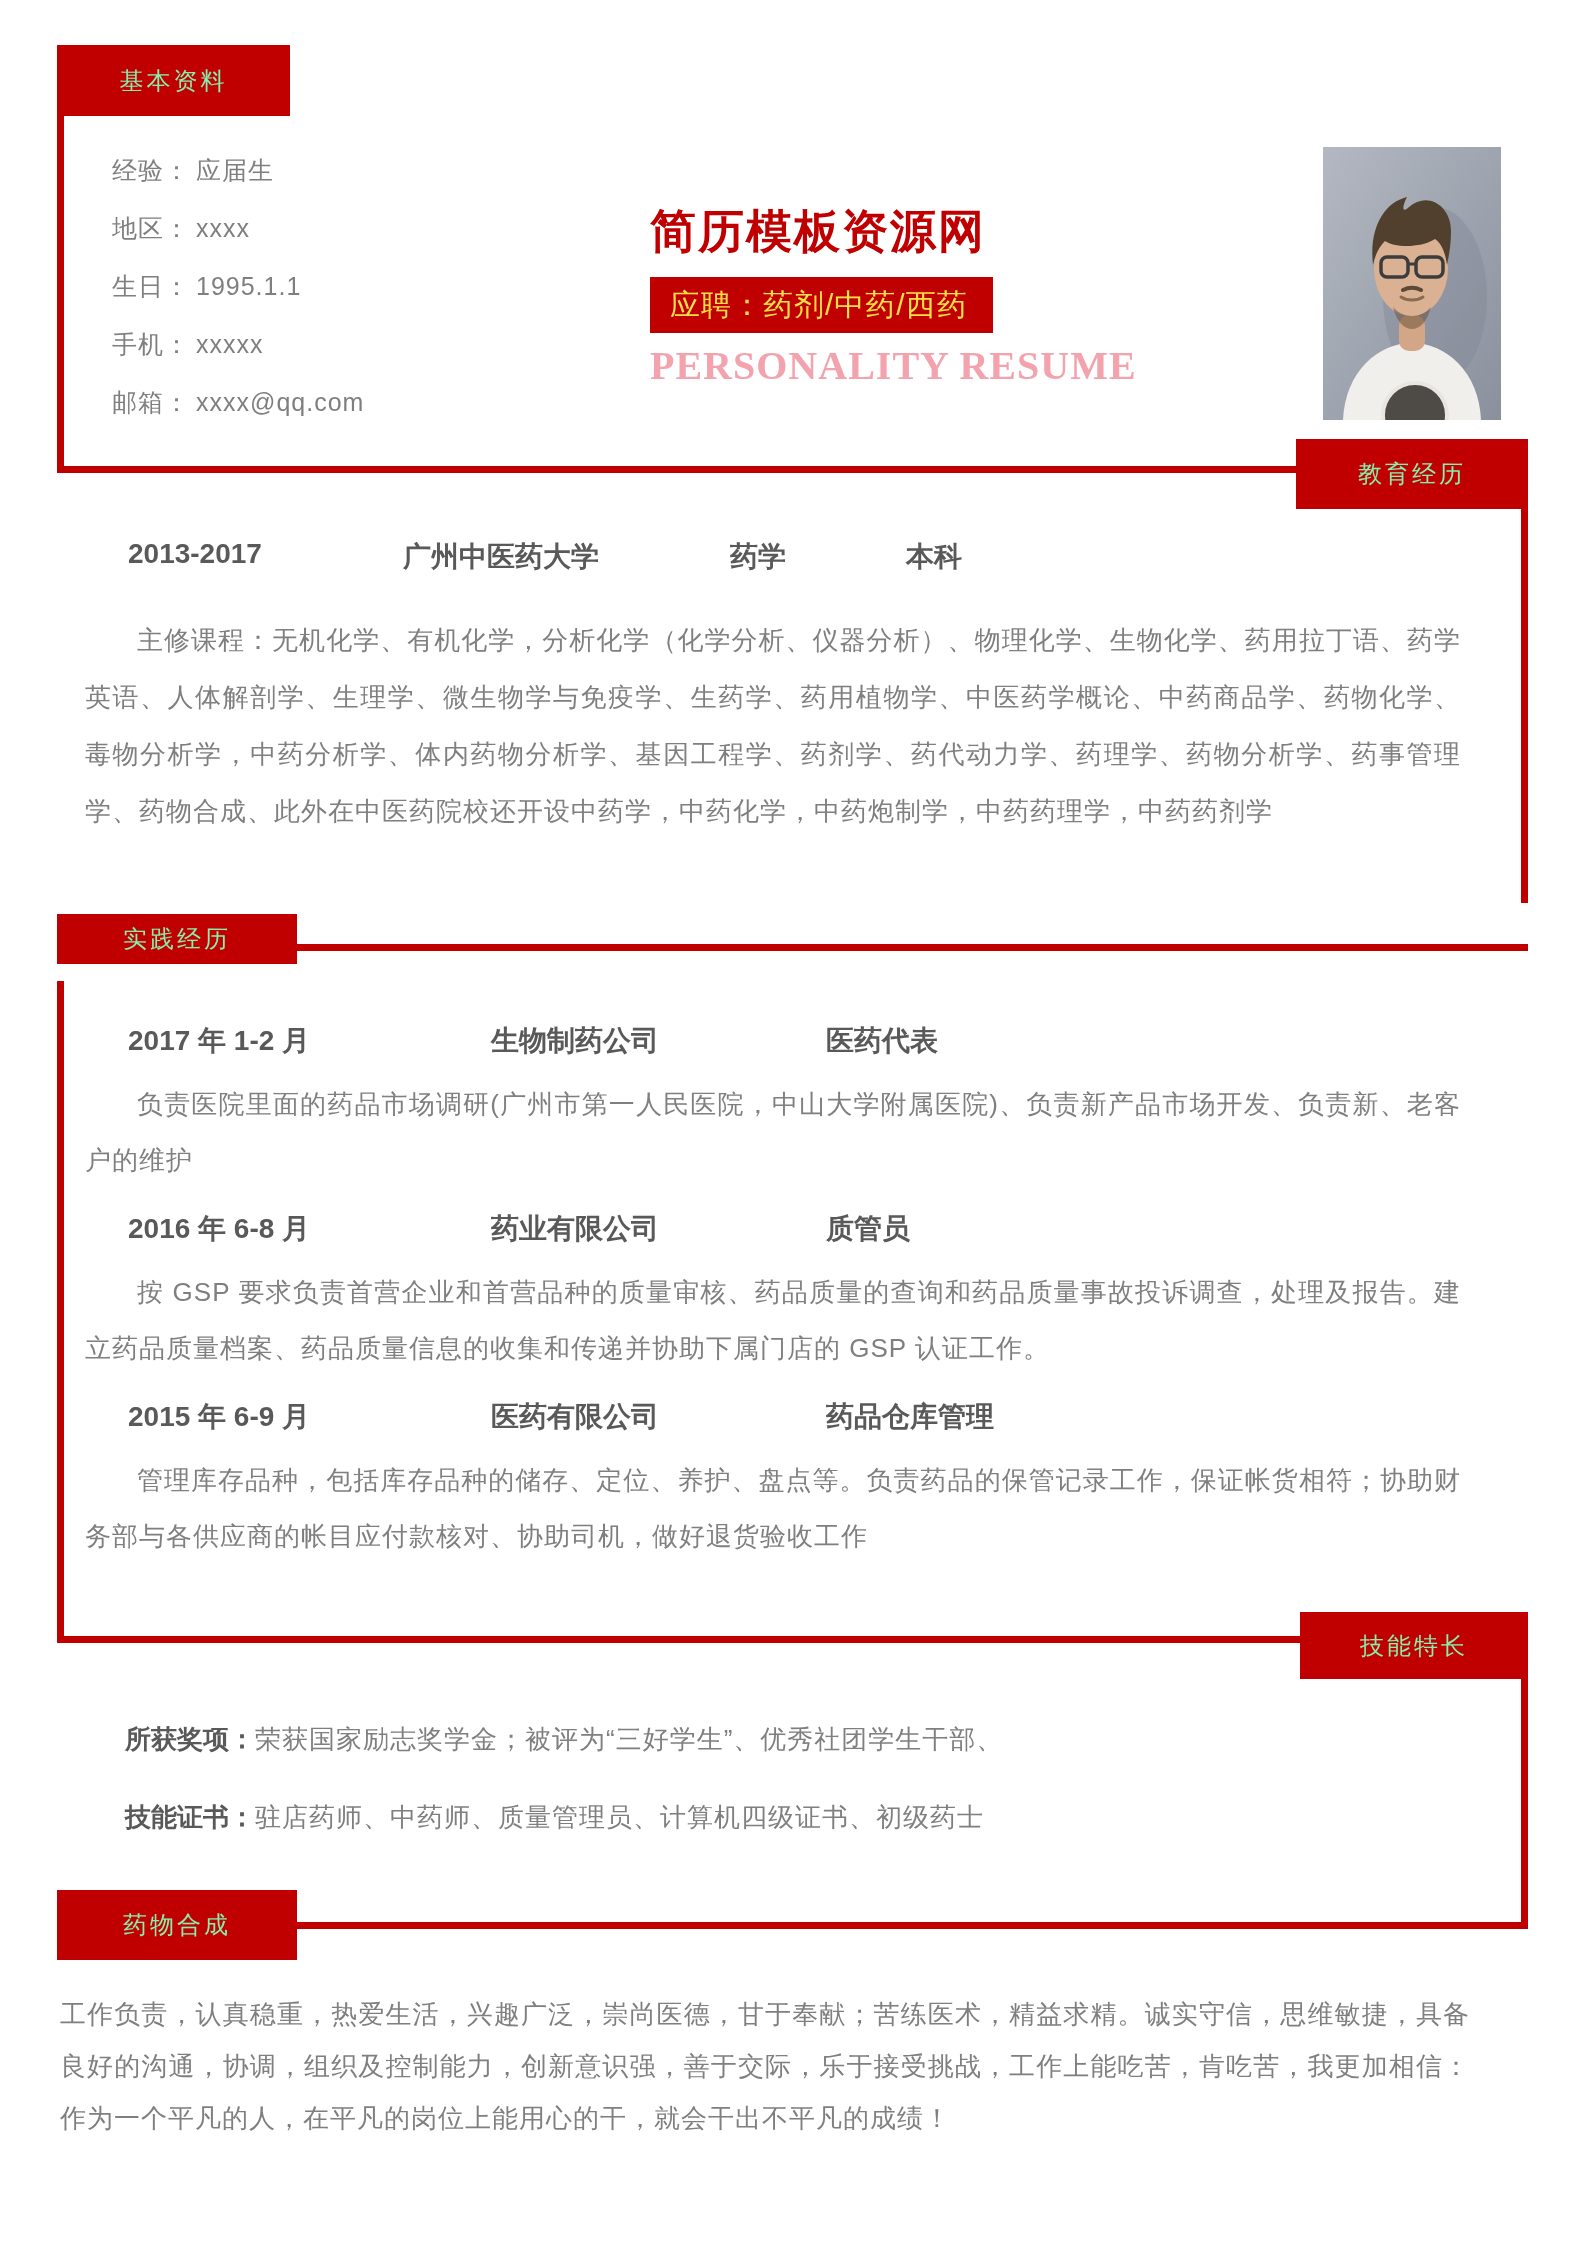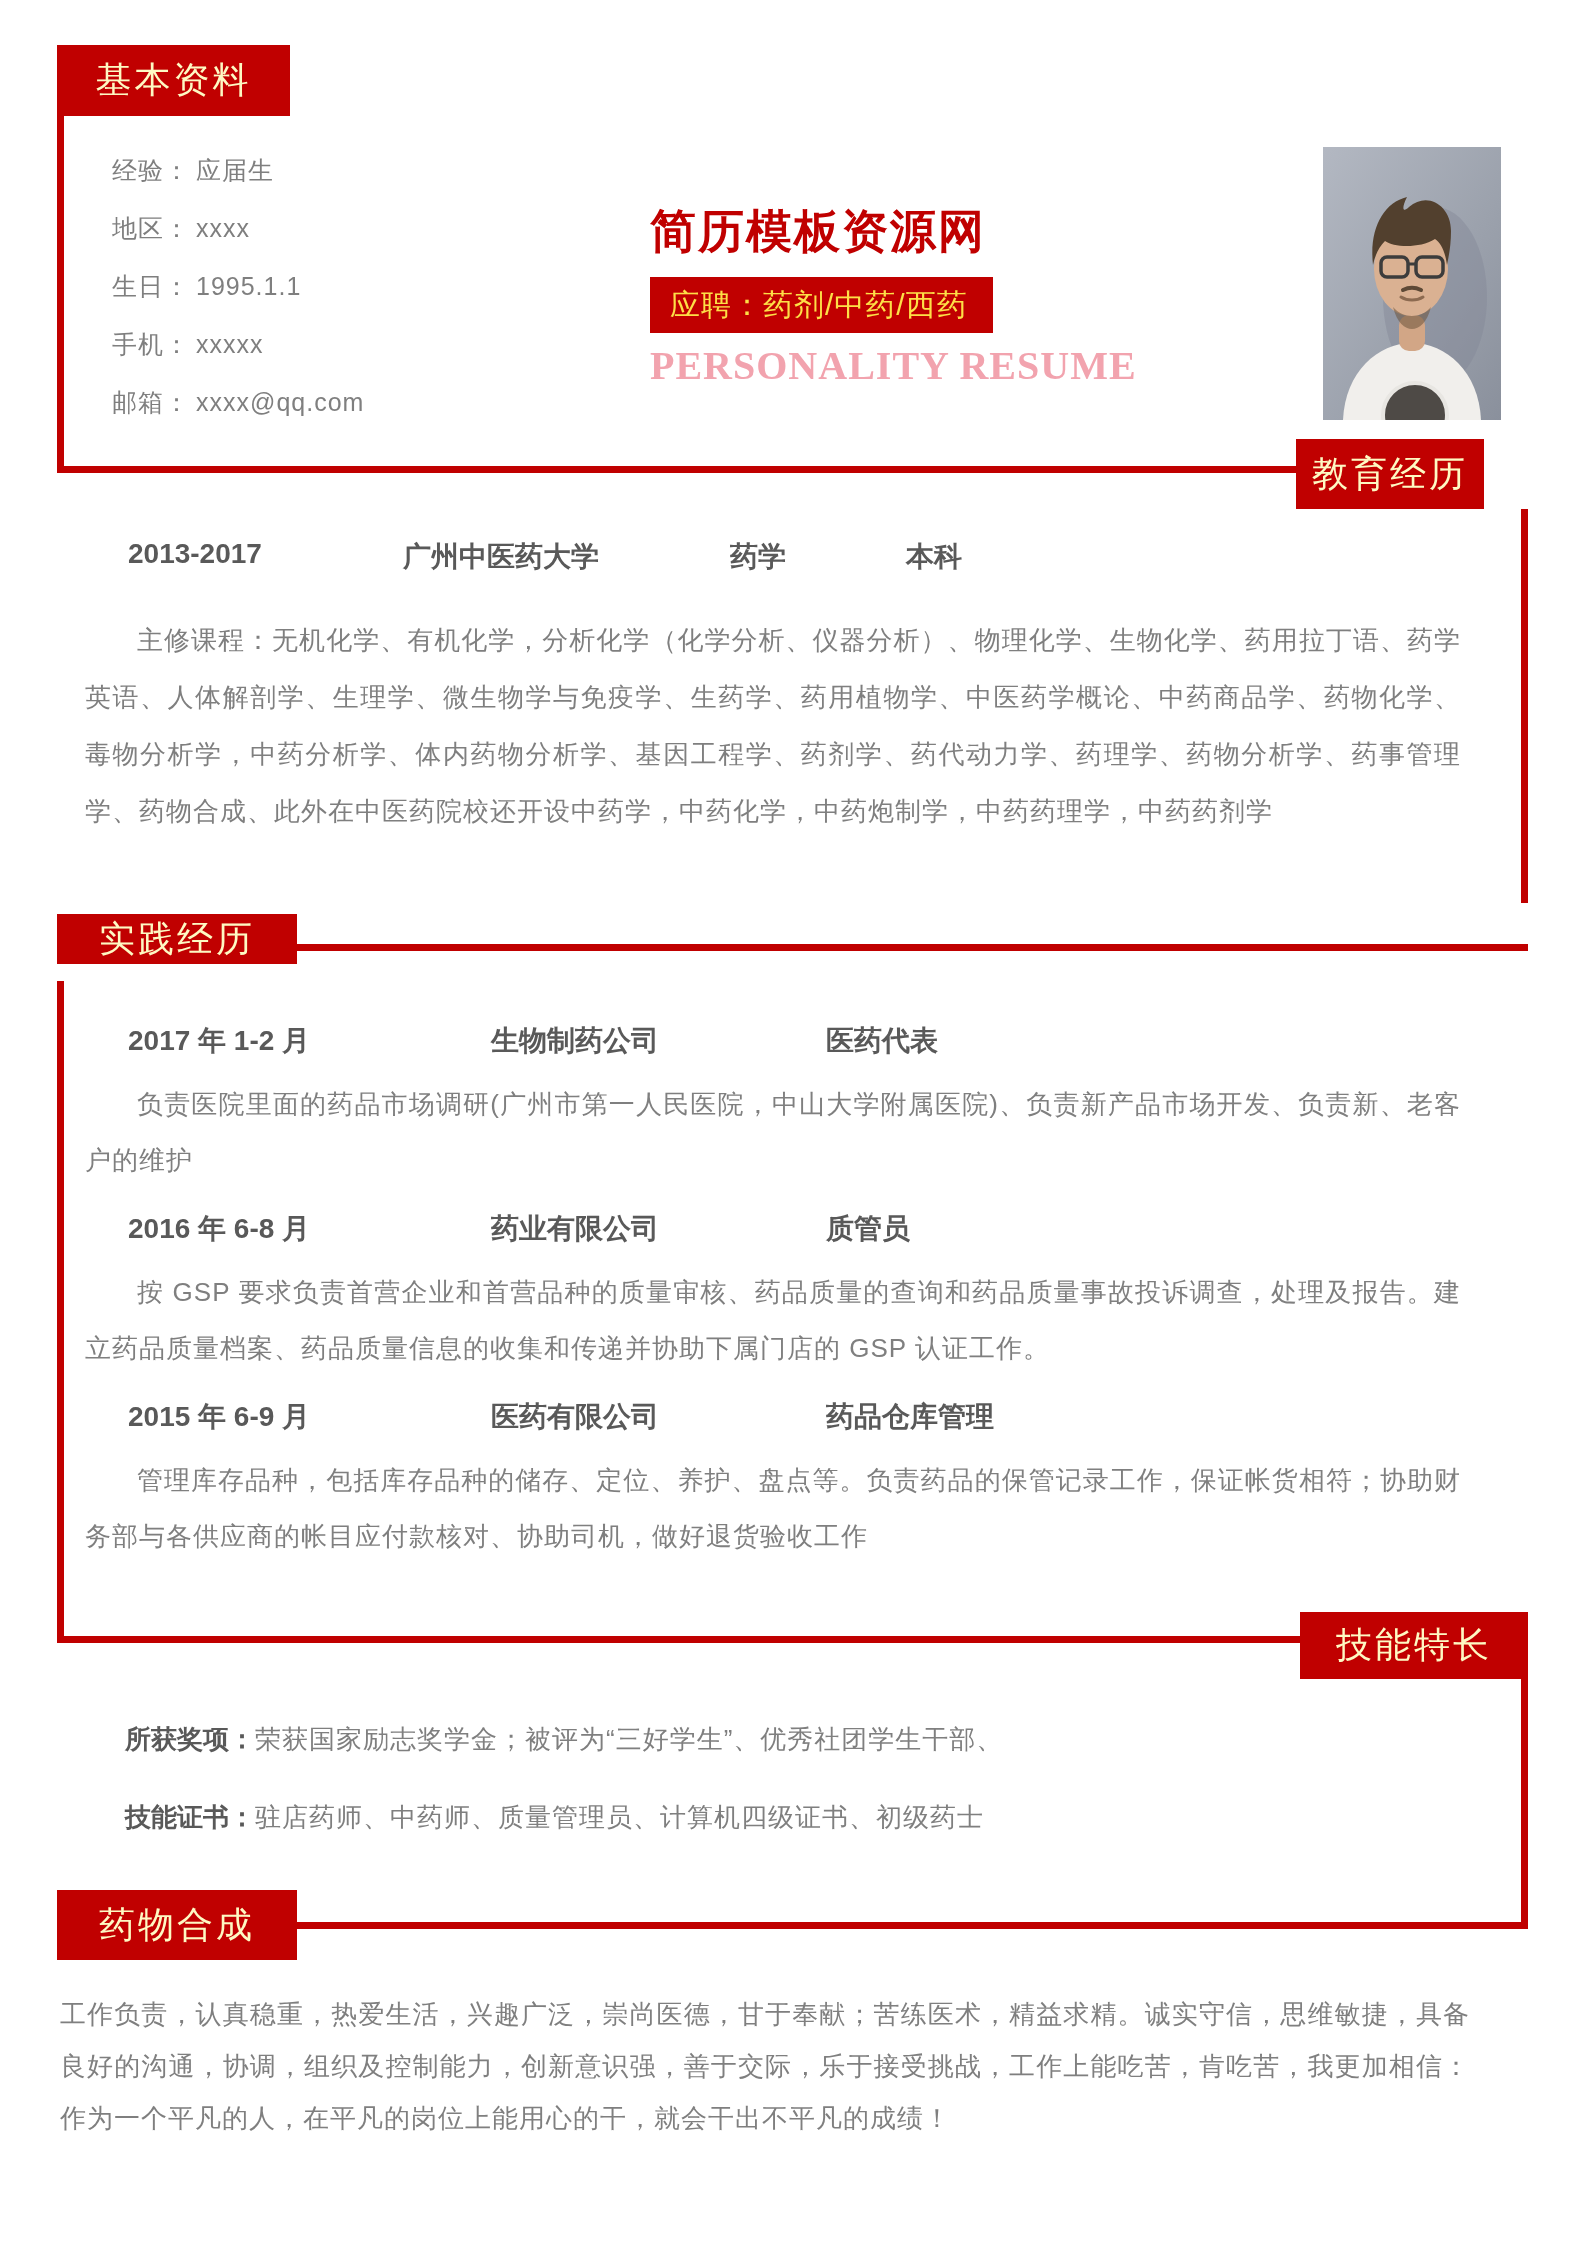--- a/index.html
+++ b/index.html
@@ -11,27 +11,27 @@
   }
   *{margin:0;padding:0;box-sizing:border-box;}
   html,body{background:#fff;}
   body{font-family:"Liberation Sans","DejaVu Sans",sans-serif;}
   .page{
     position:relative;width:1587px;height:2245px;margin:0 auto;
     background:var(--page-bg);overflow:hidden;
   }
   
   .tab{
-    position:absolute;background:var(--accent-red);color:#fef9c3;
+    position:absolute;background:var(--accent-red);color:#86efac;
     font-family:"Liberation Serif","DejaVu Serif",serif;
-    font-size:36px;letter-spacing:3px;
+    font-size:24px;letter-spacing:3px;
     display:flex;align-items:center;justify-content:center;
   }
   .tab-basic{left:57px;top:45px;width:233px;height:71px;}
-  .tab-edu{left:1296px;top:439px;width:188px;height:70px;}
+  .tab-edu{left:1296px;top:439px;width:232px;height:70px;}
   .tab-practice{left:57px;top:914px;width:240px;height:50px;}
   .tab-skill{left:1300px;top:1612px;width:228px;height:67px;}
   .tab-self{left:57px;top:1890px;width:240px;height:70px;}
   
   .rline{position:absolute;background:var(--accent-red);}
   .l-basic-left{left:57px;top:116px;width:7px;height:357px;}
   .l-basic-bottom{left:57px;top:466px;width:1239px;height:7px;}
   .l-edu-right{left:1521px;top:509px;width:7px;height:394px;}
   .l-practice-top{left:297px;top:944px;width:1231px;height:7px;}
   .l-practice-left{left:57px;top:981px;width:7px;height:662px;}

